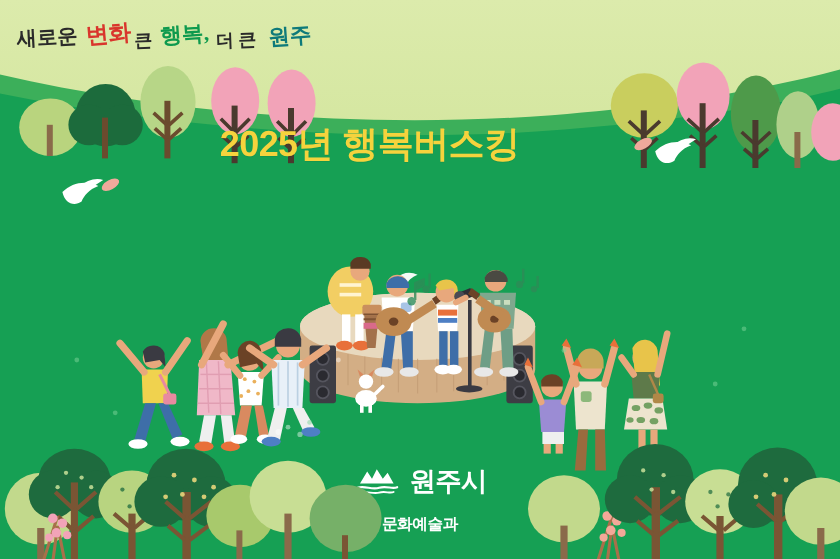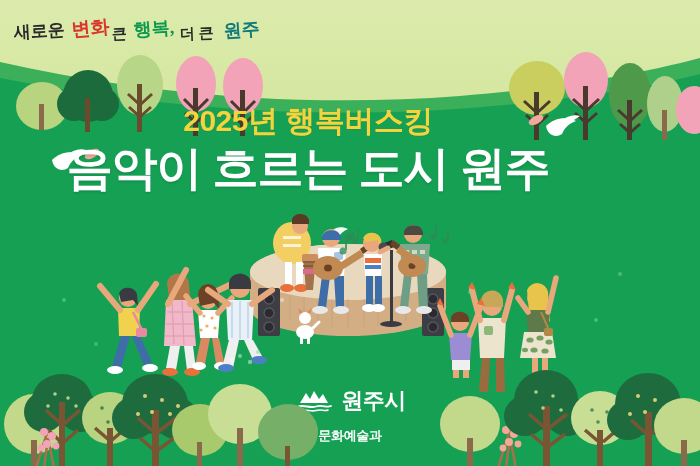--- a/index.html
+++ b/index.html
@@ -172,21 +172,20 @@
       <path d="M560,122 C566,116 574,114 580,116 C574,120 568,124 562,126 Z" fill="#FFFFFF"></path>
       <ellipse cx="536" cy="120" rx="8" ry="4" fill="#F0A99B" transform="rotate(-28 536 120)"></ellipse>
     </g>
     <g opacity="0.95">
       <path d="M330,232 C335,227 342,226 348,229 C343,231 340,234 339,237 C335,239 331,238 330,232 Z" fill="#FFFFFF"></path>
     </g>
   </svg>
 
   <div class="titleblock">
     <div class="title-sub">2025년 행복버스킹</div>
-    <div class="title-main">음악이 흐르는 도시 원주</div>
   </div>
 
   <svg class="layer" viewBox="0 0 700 466">
 
     <g>
       <ellipse cx="348" cy="272" rx="98" ry="28" fill="#E6D5B8"></ellipse>
       <path d="M250,272 L250,308 A98,28 0 0 0 446,308 L446,272 Z" fill="#D3AE85"></path>
       <ellipse cx="348" cy="272" rx="98" ry="28" fill="#E8D9BE"></ellipse>
       <g stroke="#C09A72" stroke-width="1" opacity="0.65">
         <path d="M262,288 L262,312"></path>

